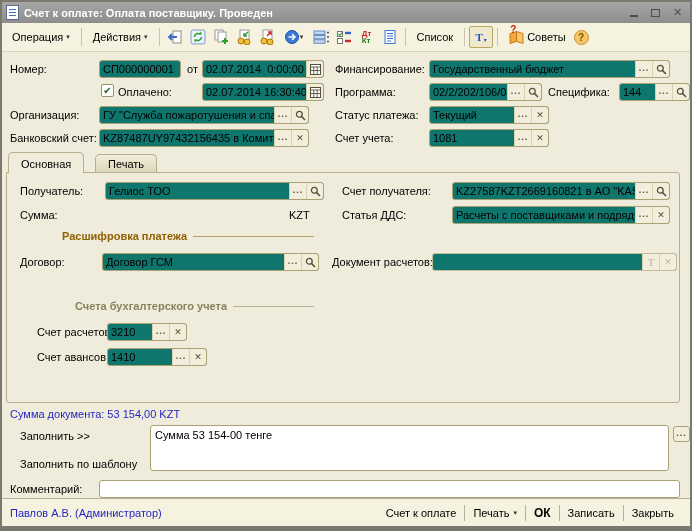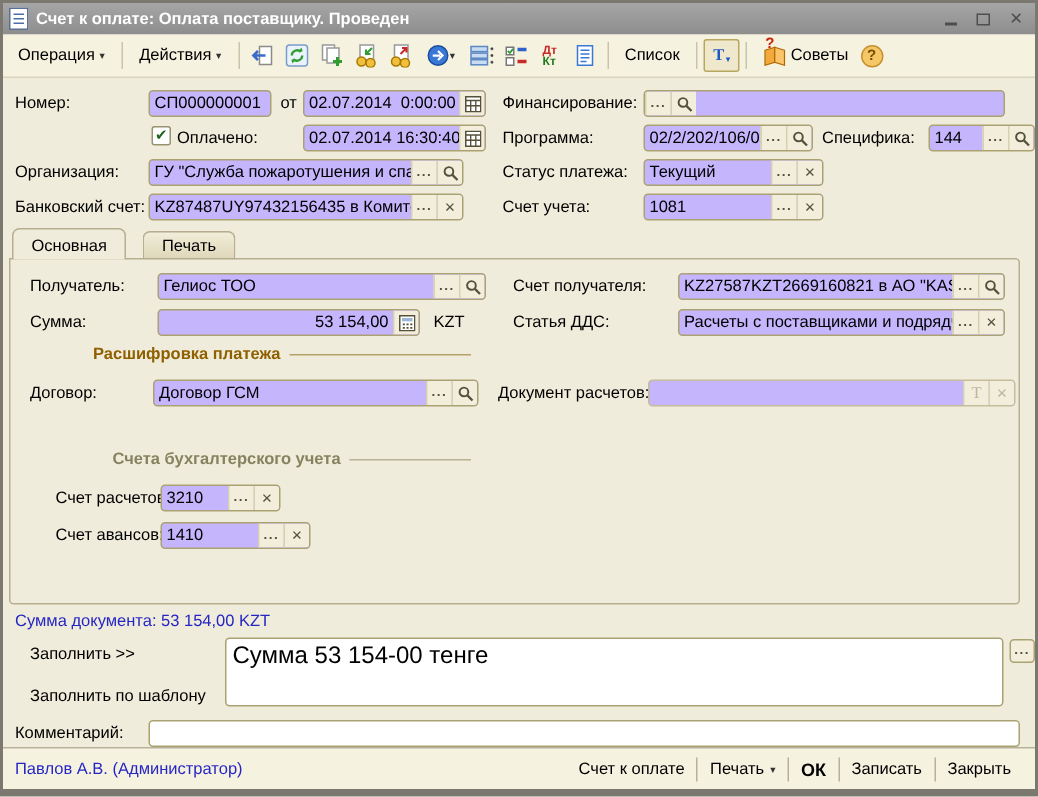--- a/index.html
+++ b/index.html
@@ -32,21 +32,21 @@
   .dtkt{display:flex;flex-direction:column;line-height:7px;font-size:8px;font-weight:bold;font-family:"Liberation Sans",sans-serif;}
   .dtkt .dt{color:#c82a2a;}
   .dtkt .kt{color:#1d7a1d;}
   .tt-btn{width:24px;height:22px;border:1px solid #b7a85f;background:#efe8cd;border-radius:2px;display:flex;align-items:center;justify-content:center;color:#1f58c4;font-weight:bold;cursor:pointer;}
   .tt-btn .arrow{color:#1f58c4;font-size:6px;margin-left:1px;margin-top:5px;}
   .help-circle{width:15px;height:15px;border-radius:50%;background:#f5c767;border:1px solid #c89030;color:#7a4e00;font-weight:bold;font-size:10px;display:flex;align-items:center;justify-content:center;cursor:pointer;}
   .tips{position:relative;}
   .tips .q{position:absolute;left:7px;top:-3px;color:#cc2200;font-weight:bold;font-size:10px;}
   
   .lbl{position:absolute;white-space:nowrap;}
-  .fld{position:absolute;height:18px;border:1px solid #aba273;border-radius:3px;background:#c4b5fd;display:flex;overflow:hidden;cursor:text;}
+  .fld{position:absolute;height:18px;border:1px solid #aba273;border-radius:3px;background:#0f766e;display:flex;overflow:hidden;cursor:text;}
   .fld .txt{flex:1;padding:2px 3px 0 3px;white-space:pre;overflow:hidden;}
   .fld .txt.right{text-align:right;}
   .fbtn{width:17px;border-left:1px solid #d8d1b0;background:#f3eedc;display:flex;align-items:center;justify-content:center;color:#55503a;cursor:pointer;flex:none;}
   .fbtn.dots{font-weight:bold;letter-spacing:1px;font-size:9px;padding-bottom:3px;}
   .fbtn.xg{font-size:9px;font-weight:bold;}
   .fld.disabled .fbtn{color:#bdb69a;}
   .fld.disabled{cursor:default;}
   .tserif{font-family:"Liberation Serif",serif;font-weight:bold;font-size:11px;}
   .checkbox{position:absolute;width:13px;height:13px;border:1px solid #9a9270;border-radius:2px;background:#fff;display:flex;align-items:center;justify-content:center;font-size:10px;color:#1e641e;cursor:pointer;}
   
@@ -57,21 +57,21 @@
   .sect{position:absolute;display:flex;align-items:center;font-weight:bold;padding-left:48px;}
   .sect .line{flex:1;height:1px;margin-left:6px;}
   .sect.pay{color:#8f6000;}
   .sect.pay .line{background:#b3a167;}
   .sect.acc{color:#85835f;}
   .sect.acc .line{background:#b6b294;}
   
   .blue{color:#2626c4;}
   .textbtn{position:absolute;cursor:pointer;white-space:nowrap;}
   .bigtext{position:absolute;left:148px;top:423px;width:519px;height:46px;border:1px solid #aba273;border-radius:3px;background:#fff;
-    font-family:"Liberation Sans",sans-serif;font-size:16px;padding:3px 4px;resize:none;overflow:hidden;}
+    font-family:"Liberation Sans",sans-serif;font-size:11px;padding:3px 4px;resize:none;overflow:hidden;}
   .mini-dots{position:absolute;left:671px;top:424px;width:17px;height:16px;border:1px solid #aba273;border-radius:3px;background:#f3eedc;
     display:flex;align-items:center;justify-content:center;font-weight:bold;letter-spacing:1px;font-size:9px;color:#55503a;padding-bottom:3px;cursor:pointer;}
   .comment-input{position:absolute;left:97px;top:478px;width:581px;height:18px;border:1px solid #aba273;border-radius:3px;background:#fff;
     font-family:"Liberation Sans",sans-serif;font-size:11px;padding:0 3px;}
   .statusbar{position:absolute;left:0;right:0;top:496px;height:29px;background:#f6f2e0;border-top:1px solid #b5b19a;
     display:flex;align-items:center;padding:0 8px;}
   .statusbar .user{flex:1;}
   .sbtn{padding:2px 8px;cursor:pointer;white-space:nowrap;display:flex;align-items:center;gap:4px;}
   .sbtn.ok{font-weight:bold;font-size:12px;}
   .ssep{width:1px;height:16px;background:#b5b19a;}
@@ -260,20 +260,21 @@
 
   <span class="lbl" style="left:8px;top:130px">Банковский счет:</span>
   <div class="fld" style="left:97px;top:127px;width:210px">
     <span class="txt">KZ87487UY97432156435 в Комитет</span>
     <span class="fbtn dots">...</span>
     <span class="fbtn xg">✕</span>
   </div>
 
   <span class="lbl" style="left:333px;top:61px">Финансирование:</span>
   <div class="fld" style="left:427px;top:58px;width:241px">
+    <span class="txt">Государственный бюджет</span>
     <span class="fbtn dots">...</span>
     <span class="fbtn">
         <svg width="11" height="11" viewBox="0 0 11 11">
           <circle cx="4.3" cy="4.3" r="2.9" fill="none" stroke="#55503a" stroke-width="1.3"></circle>
           <path d="M6.6 6.6L10 10" stroke="#55503a" stroke-width="1.5"></path>
         </svg>
       </span>
   </div>
 
   <span class="lbl" style="left:333px;top:84px">Программа:</span>
@@ -334,30 +335,20 @@
     <span class="fbtn dots">...</span>
     <span class="fbtn">
         <svg width="11" height="11" viewBox="0 0 11 11">
           <circle cx="4.3" cy="4.3" r="2.9" fill="none" stroke="#55503a" stroke-width="1.3"></circle>
           <path d="M6.6 6.6L10 10" stroke="#55503a" stroke-width="1.5"></path>
         </svg>
       </span>
   </div>
 
   <span class="lbl" style="left:18px;top:207px">Сумма:</span>
-  <div class="fld" style="left:103px;top:204px;width:175px">
-    <span class="txt right">53 154,00</span>
-    <span class="fbtn">
-        <svg width="11" height="11" viewBox="0 0 11 11">
-          <rect x="0.5" y="0.5" width="10" height="10" fill="#fff" stroke="#55503a"></rect>
-          <rect x="2" y="2" width="7" height="2.2" fill="#9cb6d8"></rect>
-          <path d="M2.5 6.2h1.4M5 6.2h1.4M7.5 6.2h1.4M2.5 8.6h1.4M5 8.6h1.4M7.5 8.6h1.4" stroke="#55503a" stroke-width="1.1"></path>
-        </svg>
-      </span>
-  </div>
   <span class="lbl" style="left:287px;top:207px">KZT</span>
   <span class="lbl" style="left:340px;top:207px">Статья ДДС:</span>
   <div class="fld" style="left:450px;top:204px;width:218px">
     <span class="txt">Расчеты с поставщиками и подрядч</span>
     <span class="fbtn dots">...</span>
     <span class="fbtn xg">✕</span>
   </div>
 
   <div class="sect pay" style="left:12px;top:228px;width:300px">
     <span>Расшифровка платежа</span>

